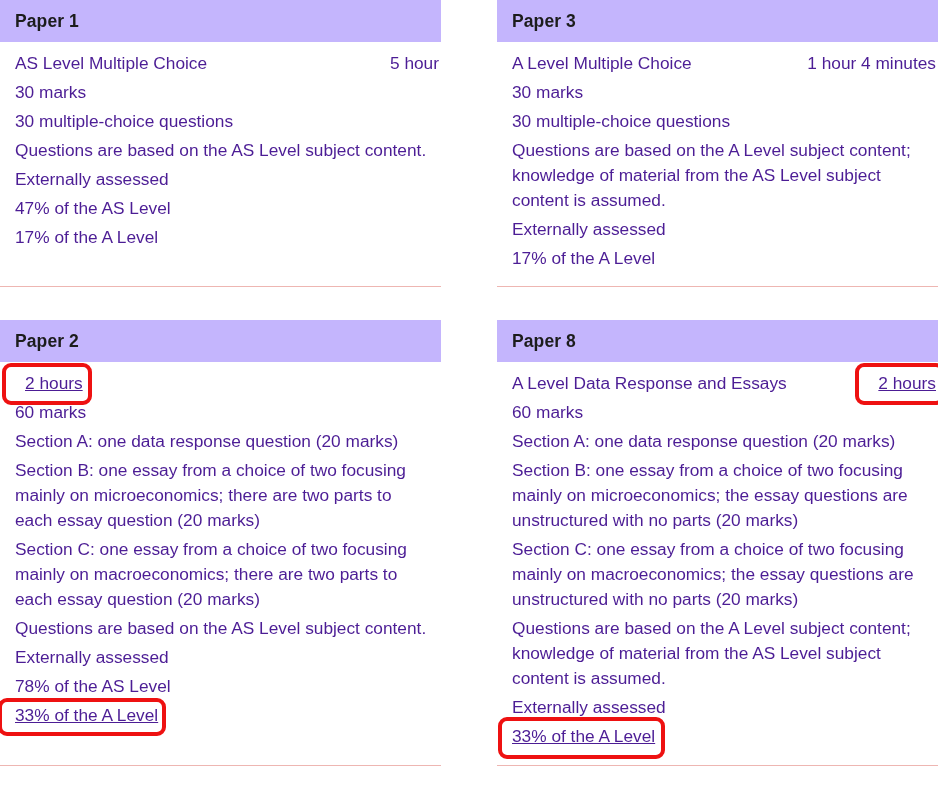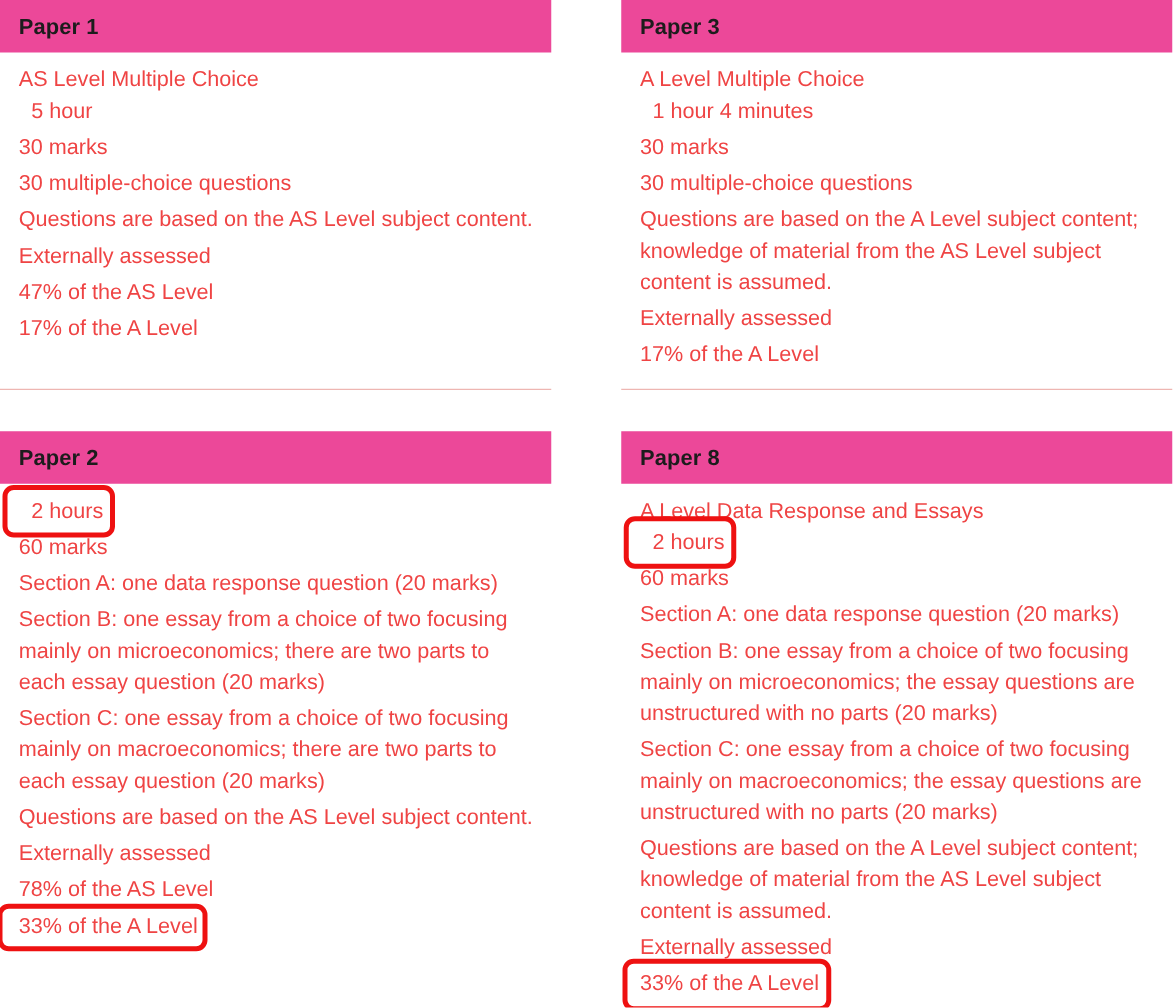--- a/index.html
+++ b/index.html
@@ -28,21 +28,21 @@
   .col {
     position: relative;
     box-sizing: border-box;
   }
   .col-left  { width: 441px; }
   .col-gap   { width: 56px; }
   .col-right { width: 441px; }
 
   
   .paper-head {
-    background: #ec4899;
+    background: #c4b5fd;
     height: 42px;
     display: flex;
     align-items: center;
     padding-left: 15px;
     box-sizing: border-box;
   }
   .paper-head-title {
     font-size: 17.5px;
     font-weight: bold;
     color: #1c1c1c;
@@ -50,43 +50,43 @@
   }
 
   
   .paper-body {
     padding: 9px 2px 0 15px;
     box-sizing: border-box;
   }
   .line {
     font-size: 17.3px;
     line-height: 25px;
-    color: #ef4444;
+    color: #4c1d95;
     margin: 0 0 4px 0;
     position: relative;
     max-width: 418px;
-    flex-direction: column;
   }
 
   
   .line-duration {
     display: flex;
     justify-content: space-between;
     align-items: flex-start;
     max-width: 426px;
   }
   .duration-text {
     white-space: nowrap;
     padding-left: 10px;
   }
 
   
   .hl {
     position: relative;
     display: inline-block;
+    text-decoration: underline;
   }
   .hl::after {
     content: "";
     position: absolute;
     border: 4px solid #ee1111;
     border-radius: 9px;
     pointer-events: none;
   }
   .hl-duration::after {
     left: -13px;

